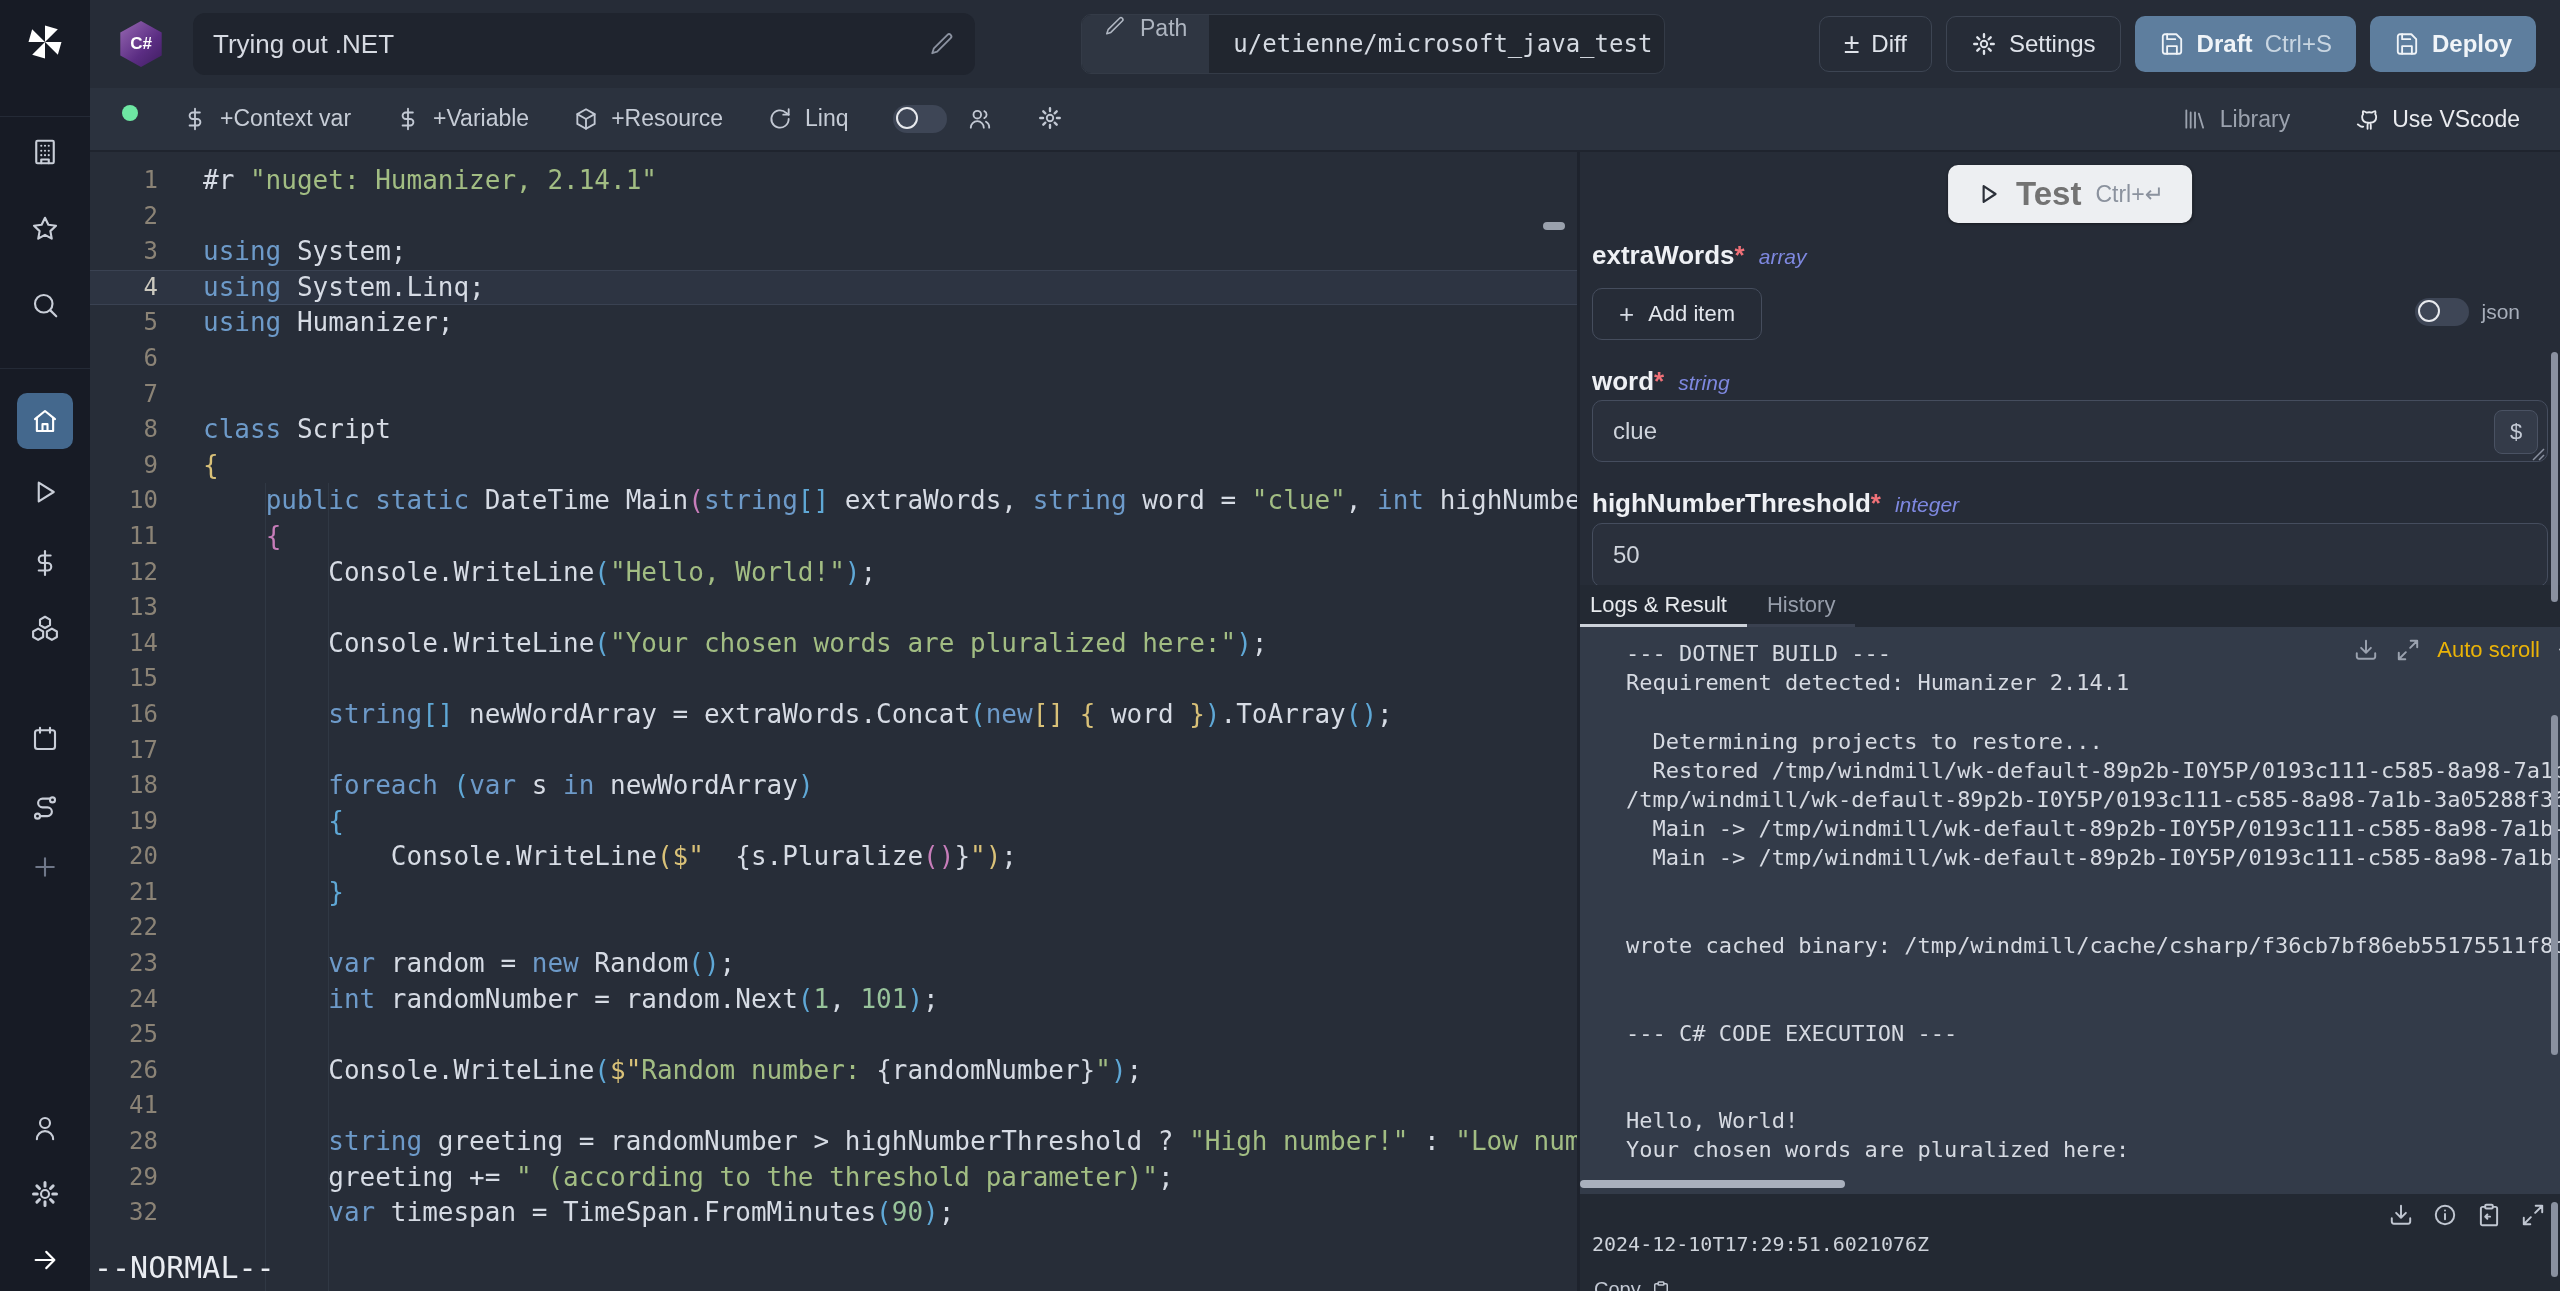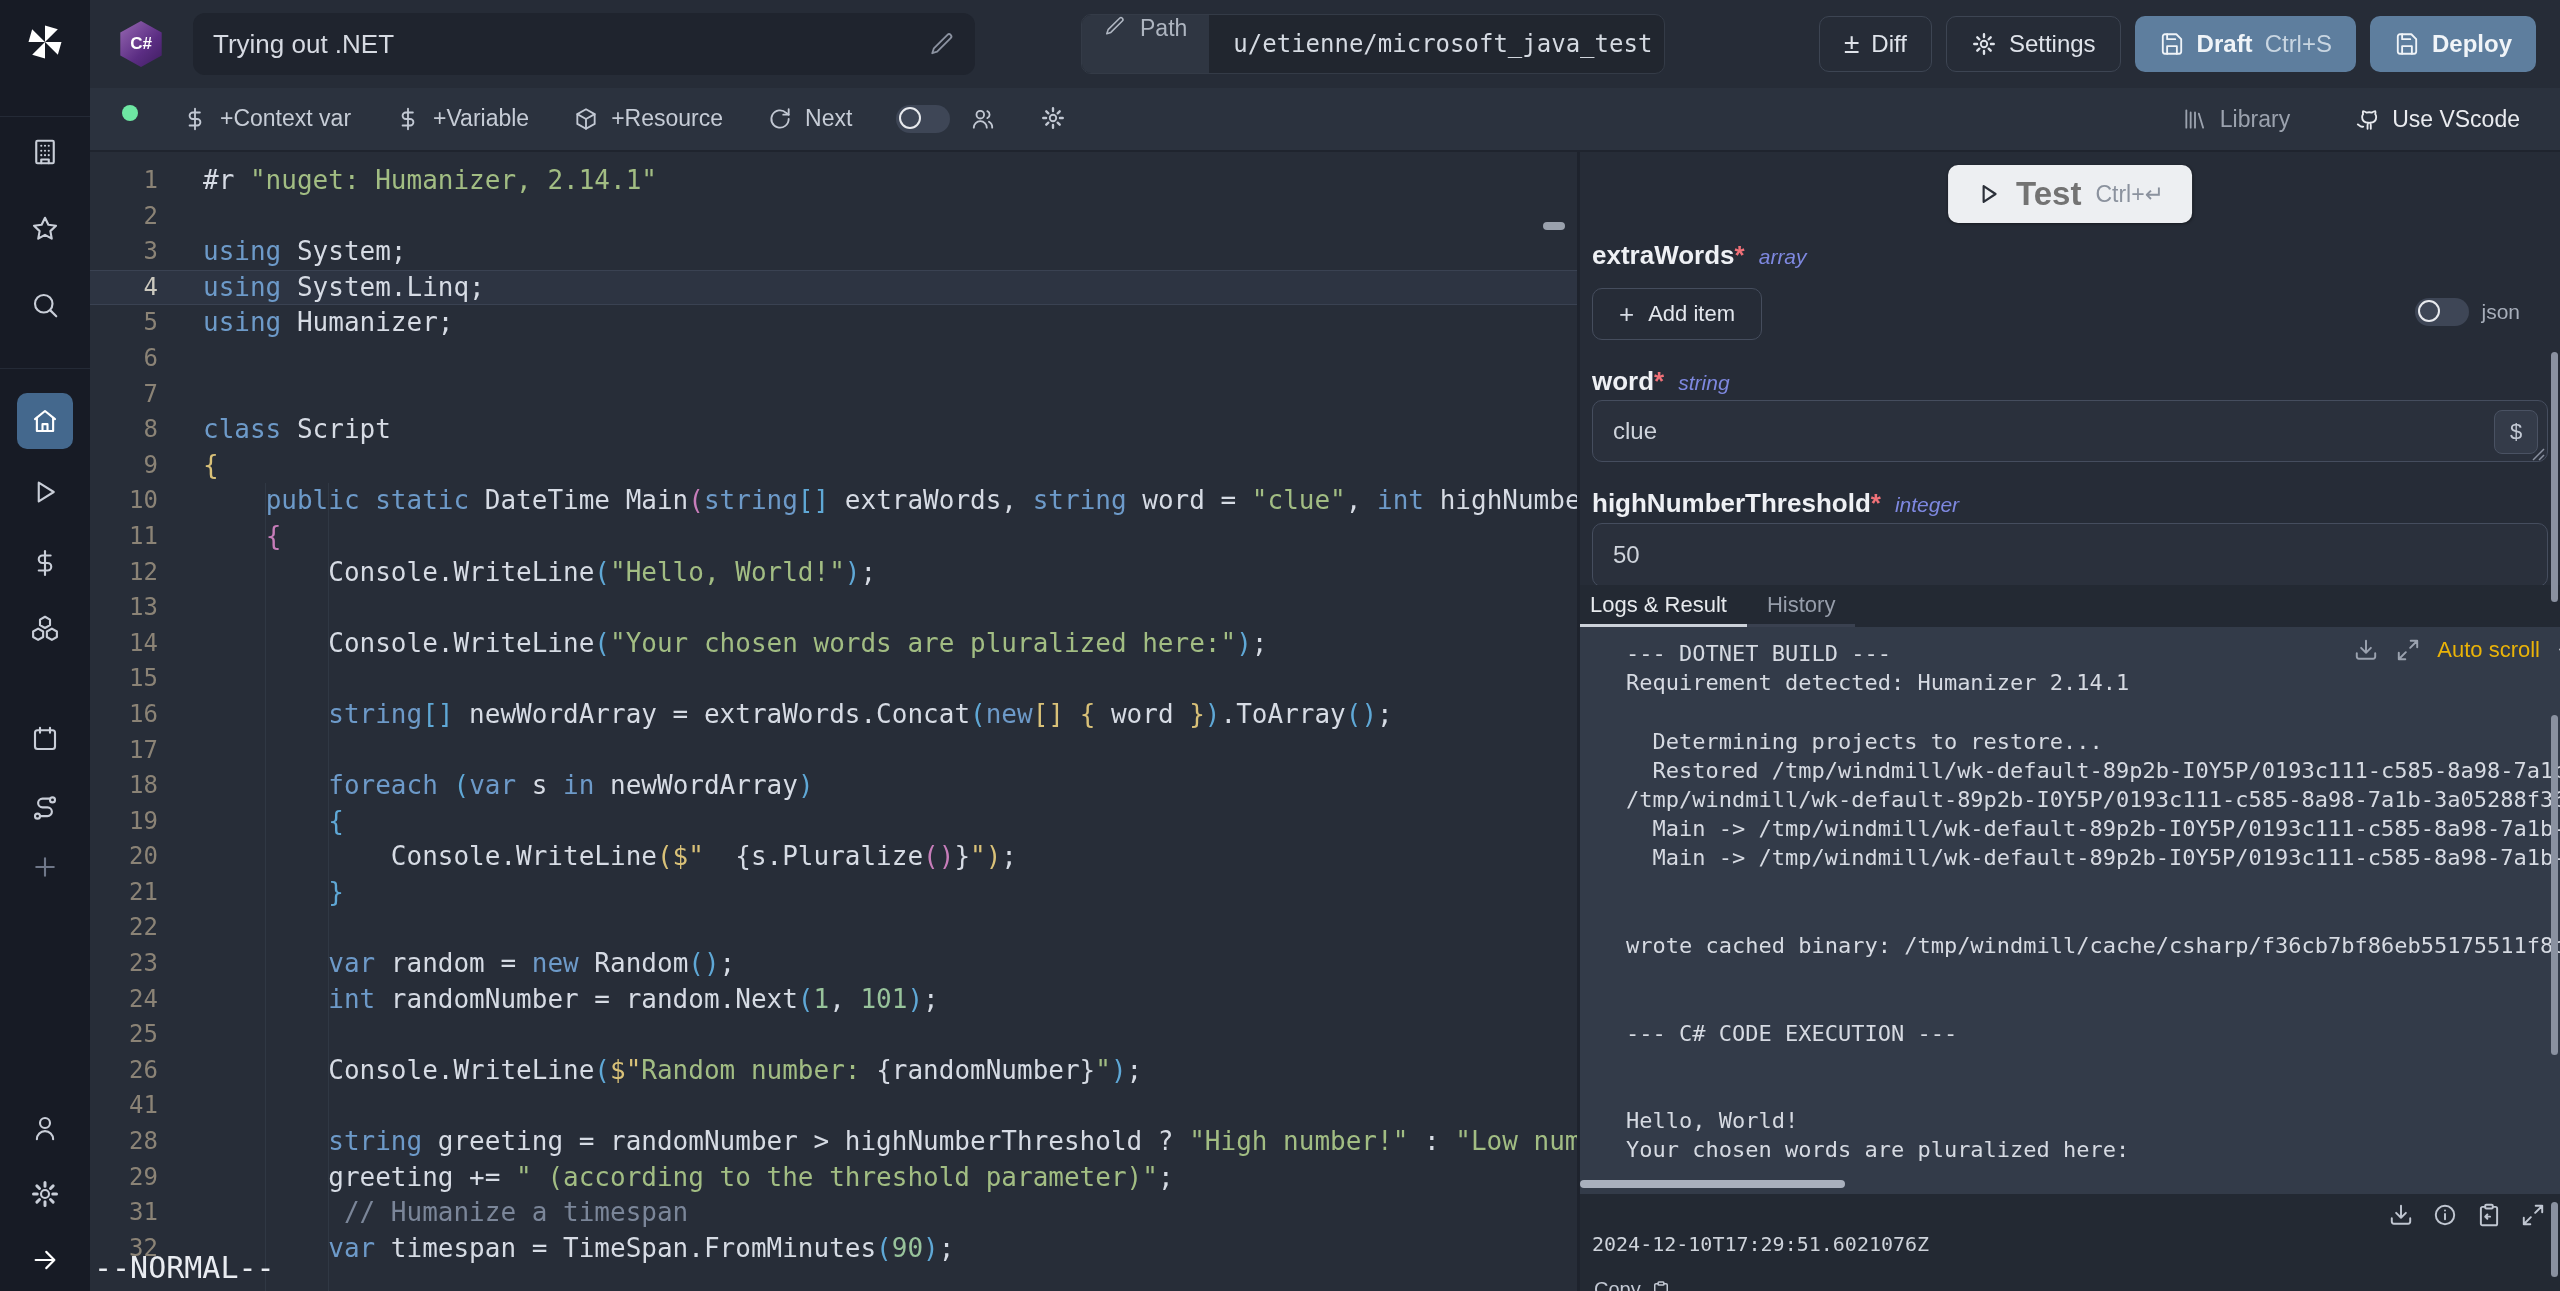--- a/index.html
+++ b/index.html
@@ -281,21 +281,21 @@
           </span>
         <span>+Resource</span>
       </div>
       <div class="titem">
         <span class="tic">
             <svg viewBox="0 0 24 24">
               <path d="M20 12a8 8 0 1 1-2.34-5.66L20 8"></path>
               <path d="M20 3v5h-5"></path>
             </svg>
           </span>
-        <span>Next</span>
+        <span>Linq</span>
       </div>
       <div class="titem">
         <div class="toggle">
             <div class="knob"></div>
           </div>
         <span class="tic" style="margin-left:8px">
           <svg viewBox="0 0 24 24">
               <circle cx="9.5" cy="8" r="3.5"></circle>
               <path d="M3.5 20a6 6 0 0112 0"></path>
               <path d="M16 4.8a3.5 3.5 0 010 6.4M17.5 14.6a6 6 0 013 5.4"></path>
@@ -356,21 +356,20 @@
         <div class="cl"><span class="ln">20</span><span class="ct"><span class="tk-p">            Console.WriteLine</span><span class="tk-y">($"</span><span class="tk-p">  {s.Pluralize</span><span class="tk-pk">()</span><span class="tk-p">}</span><span class="tk-y">")</span><span class="tk-p">;</span></span></div>
         <div class="cl"><span class="ln">21</span><span class="ct"><span class="tk-p">        </span><span class="tk-bl">}</span></span></div>
         <div class="cl"><span class="ln">22</span><span class="ct"></span></div>
         <div class="cl"><span class="ln">23</span><span class="ct"><span class="tk-p">        </span><span class="tk-k">var</span><span class="tk-p"> random = </span><span class="tk-k">new</span><span class="tk-p"> Random</span><span class="tk-bl">()</span><span class="tk-p">;</span></span></div>
         <div class="cl"><span class="ln">24</span><span class="ct"><span class="tk-p">        </span><span class="tk-k">int</span><span class="tk-p"> randomNumber = random.Next</span><span class="tk-bl">(</span><span class="tk-n">1</span><span class="tk-p">, </span><span class="tk-n">101</span><span class="tk-bl">)</span><span class="tk-p">;</span></span></div>
         <div class="cl"><span class="ln">25</span><span class="ct"></span></div>
         <div class="cl"><span class="ln">26</span><span class="ct"><span class="tk-p">        Console.WriteLine</span><span class="tk-bl">(</span><span class="tk-y">$"</span><span class="tk-s">Random number: </span><span class="tk-p">{randomNumber}</span><span class="tk-s">"</span><span class="tk-bl">)</span><span class="tk-p">;</span></span></div>
         <div class="cl"><span class="ln">41</span><span class="ct"></span></div>
         <div class="cl"><span class="ln">28</span><span class="ct"><span class="tk-p">        </span><span class="tk-k">string</span><span class="tk-p"> greeting = randomNumber &gt; highNumberThreshold ? </span><span class="tk-s">"High number!"</span><span class="tk-p"> : </span><span class="tk-s">"Low number!"</span></span></div>
         <div class="cl"><span class="ln">29</span><span class="ct"><span class="tk-p">        greeting += </span><span class="tk-s">" (according to the threshold parameter)"</span><span class="tk-p">;</span></span></div>
-        <div class="cl"><span class="ln">31</span><span class="ct"><span class="tk-p">         </span><span class="tk-c">// Humanize a timespan</span></span></div>
         <div class="cl"><span class="ln">32</span><span class="ct"><span class="tk-p">        </span><span class="tk-k">var</span><span class="tk-p"> timespan = TimeSpan.FromMinutes</span><span class="tk-bl">(</span><span class="tk-n">90</span><span class="tk-bl">)</span><span class="tk-p">;</span></span></div>
       </div>
     <div class="vim">--NORMAL--</div>
   </div>
   <div class="divider"></div>
   <div class="dhandle"></div>
 
   <div class="panel">
     <div class="testbtn">
       <svg width="26" height="26" viewBox="0 0 24 24" style="stroke:#2b3039;stroke-width:2;fill:none;stroke-linejoin:round">

